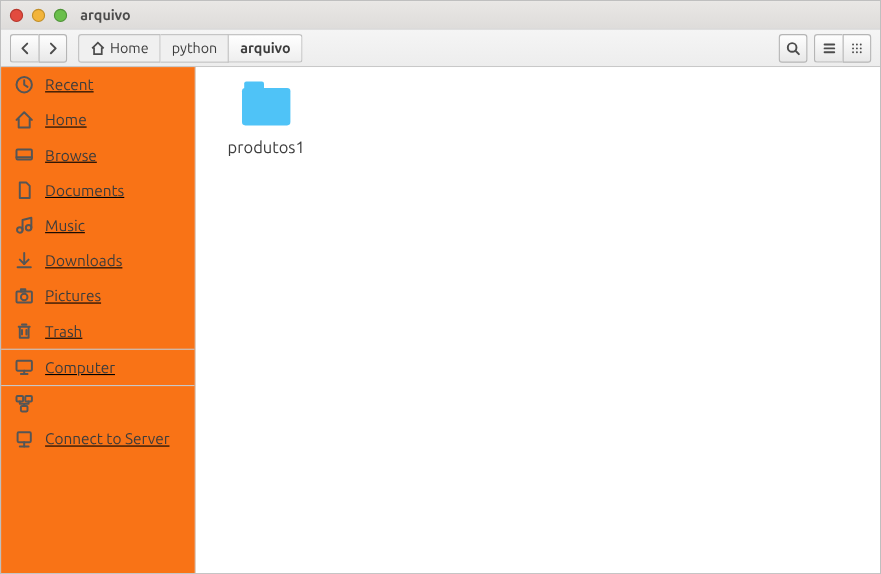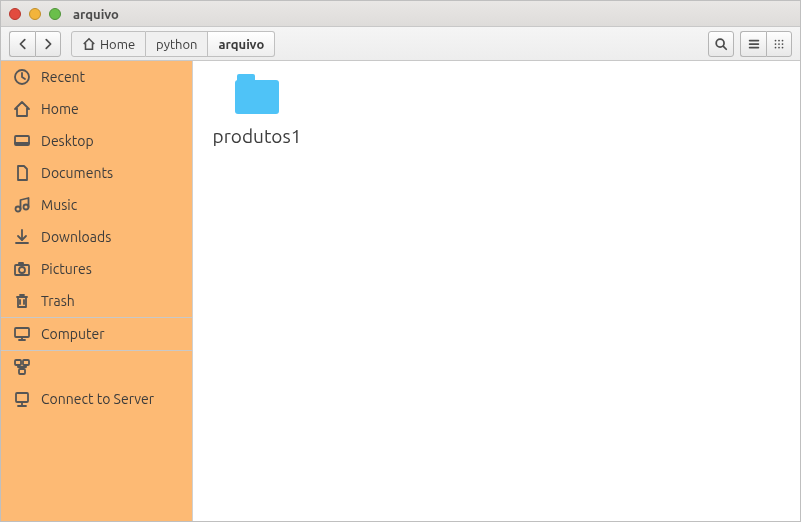--- a/index.html
+++ b/index.html
@@ -17,28 +17,28 @@
   .btn-group .btn:first-child { border-radius: 3px 0 0 3px; border-right: none; }
   .btn-group .btn:last-child { border-radius: 0 3px 3px 0; }
   .path { display: flex; margin-left: 4px; }
   .path .seg { height: 26px; padding: 0 10px; display: flex; align-items: center; border: 1px solid #c0c0c0; background: #f0f0f0; font-size: 13px; color: #3c3c3c; gap: 4px; cursor: pointer; }
   .path .seg + .seg { border-left: none; }
   .path .seg.active { background: linear-gradient(#ffffff,#eeeeee); font-weight: bold; }
   .path .seg:first-child { border-radius: 3px 0 0 3px; }
   .path .seg:last-child { border-radius: 0 3px 3px 0; }
   .spacer { flex: 1; }
   .body { display: flex; height: calc(100% - 60px); }
-  .sidebar { width: 192px; background: #fdba74; border-right: 1px solid #d0d0d0; overflow-y: auto; }
+  .sidebar { width: 177px; background: #f97316; border-right: 1px solid #d0d0d0; overflow-y: auto; text-decoration: underline; }
   .side-item { display: flex; align-items: center; gap: 10px; padding: 7px 12px; font-size: 14px; color: #3c3c3c; cursor: pointer; }
   .side-item .ico { width: 18px; height: 18px; display: flex; align-items: center; justify-content: center; color: #555; }
   .side-sep { height: 1px; background: #c8c8c8; }
   .content { flex: 1; background: #ffffff; display: flex; align-content: flex-start; flex-wrap: wrap; padding: 14px; gap: 40px 60px; }
   .item { width: 100px; display: flex; flex-direction: column; align-items: center; gap: 6px; cursor: pointer; }
   .item .thumb { width: 48px; height: 44px; display: flex; align-items: center; justify-content: center; }
-  .item .lbl { font-size: 19px; color: #3c3c3c; text-align: left; }
+  .item .lbl { font-size: 15px; color: #3c3c3c; text-align: left; }
   .folder-shape { width: 44px; height: 34px; background: #4fc3f7; border-radius: 3px; position: relative; }
   .folder-shape::before { content: ""; position: absolute; top: -6px; left: 2px; width: 18px; height: 8px; background: #4fc3f7; border-radius: 2px 2px 0 0; }
   .doc-shape { width: 34px; height: 42px; background: #fafafa; border: 1px solid #bbb; border-radius: 2px; position: relative; padding: 6px 4px; }
   .doc-shape::after { content: ""; position: absolute; top: 0; right: 0; width: 10px; height: 10px; background: linear-gradient(135deg, #fafafa 50%, #ddd 50%); }
   .doc-line { height: 1.5px; background: #bbb; margin: 2px 0; }
   svg { display: block; }
   .ico svg { width: 18px; height: 18px; stroke: #555; stroke-width: 1.8; fill: none; stroke-linecap: round; stroke-linejoin: round; }
   .btn svg { width: 14px; height: 14px; stroke: #4c4c4c; stroke-width: 2; fill: none; stroke-linecap: round; stroke-linejoin: round; }
   .seg svg { width: 14px; height: 14px; stroke: #4c4c4c; stroke-width: 1.8; fill: none; }
 </style>
@@ -139,21 +139,21 @@
         </span>
       <span>Home</span>
     </div>
     <div class="side-item">
       <span class="ico">
           <svg viewBox="0 0 18 18">
             <rect x="2" y="4" width="14" height="9" rx="1"></rect>
             <line x1="2" y1="11" x2="16" y2="11"></line>
           </svg>
         </span>
-      <span>Desktop</span>
+      <span>Browse</span>
     </div>
     <div class="side-item">
       <span class="ico">
           <svg viewBox="0 0 18 18">
             <path d="M5 2 H11 L14 5 V16 H5 Z"></path>
           </svg>
         </span>
       <span>Documents</span>
     </div>
     <div class="side-item">

